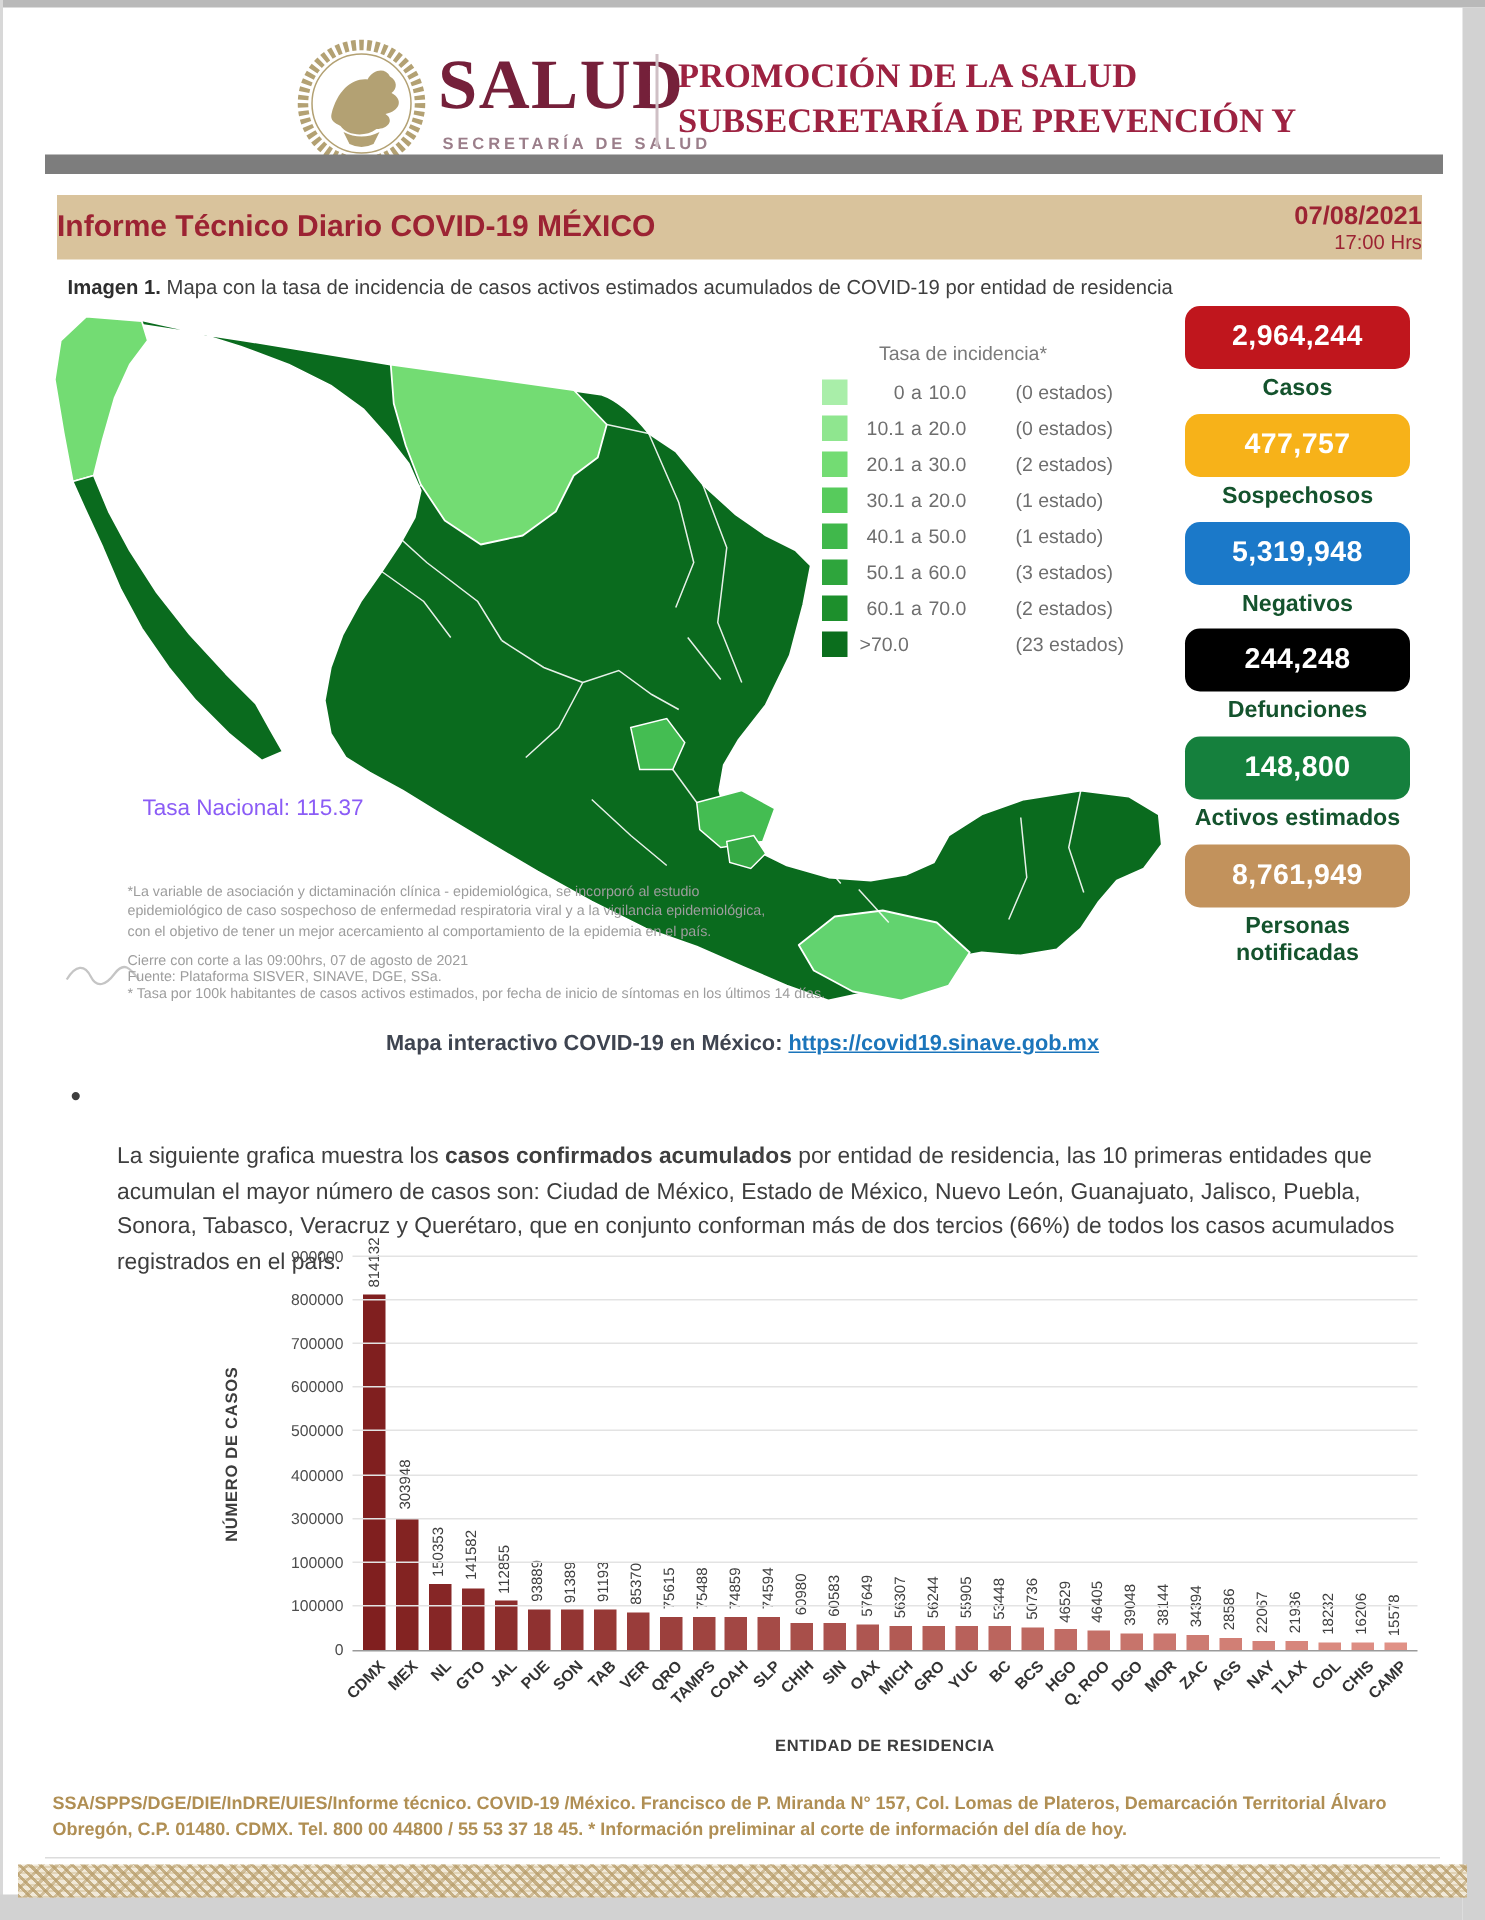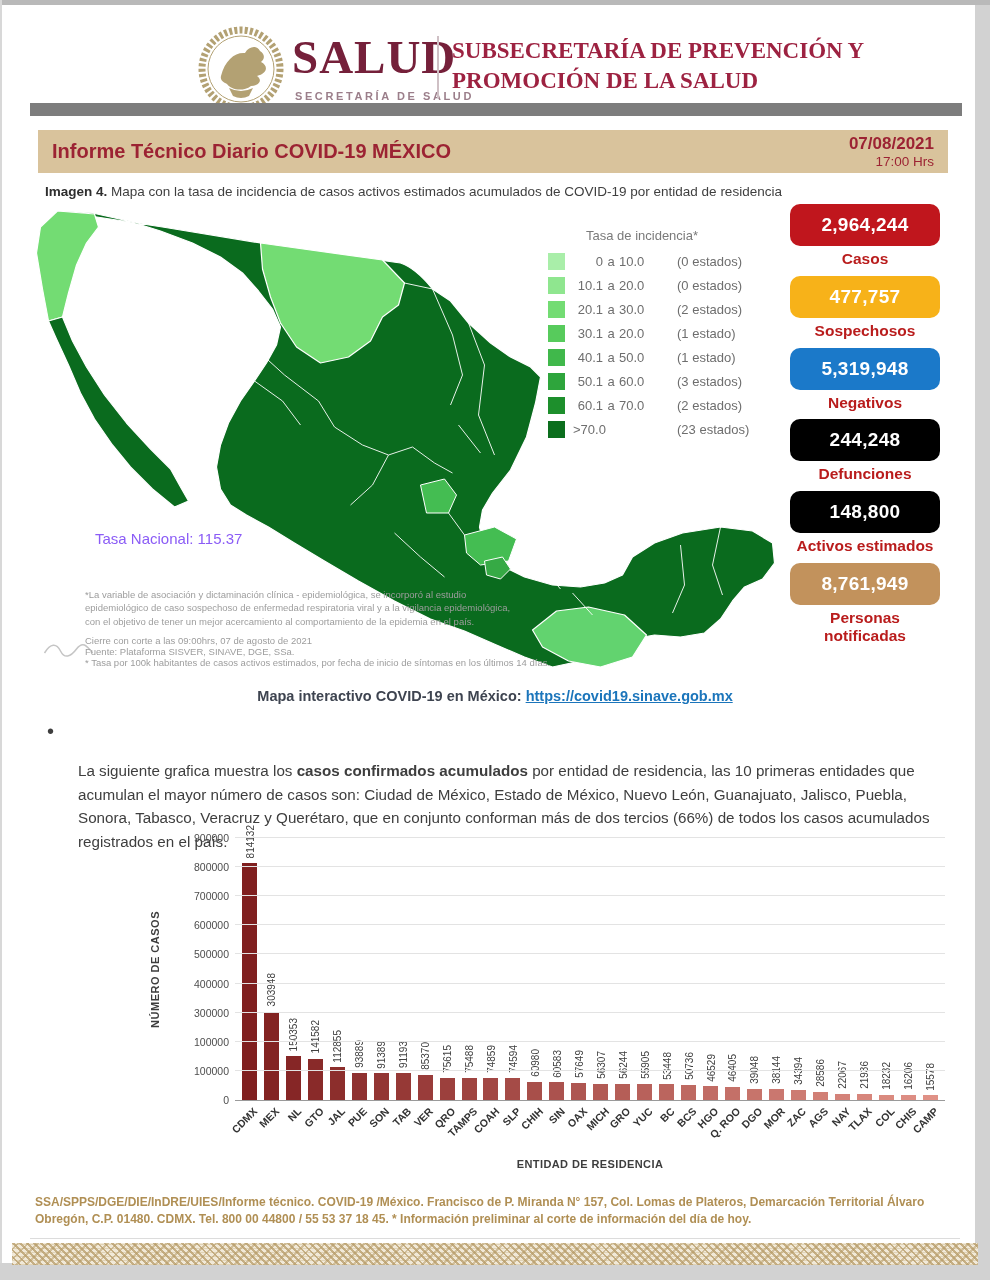--- a/index.html
+++ b/index.html
@@ -14,21 +14,21 @@
   .edge-bottom{left:0;top:1263px;width:975px;height:17px;background:#d2d2d2;}
 
   
   .brand{left:292px;top:30px;font-family:"Liberation Serif",serif;font-weight:bold;font-size:47px;color:#75203a;letter-spacing:1px;}
   .brand-sub{left:295px;top:90px;font-size:11px;font-weight:bold;letter-spacing:2.6px;color:#9b7e8a;}
   .hdr-divider{left:437px;top:36px;width:2px;height:62px;background:#cfc0c5;}
   .hdr-title{left:452px;top:36px;font-family:"Liberation Serif",serif;font-weight:bold;font-size:23px;color:#9d2241;line-height:1.32;}
   .hdr-bar{left:30px;top:103px;width:932px;height:13px;background:#7d7d7d;}
 
   
-  .titlebar{left:38px;top:130px;width:910px;height:43px;background:#d9c39c;display:flex;align-items:center;justify-content:space-between;padding:0 14px;box-sizing:border-box;}
+  .titlebar{left:38px;top:130px;width:910px;height:43px;background:#d9c39c;display:flex;align-items:center;justify-content:space-between;padding:0 0;box-sizing:border-box;}
   .titlebar-title{font-size:20px;font-weight:bold;color:#9c2333;}
   .titlebar-right{text-align:right;color:#9c2333;line-height:1.15;}
   .titlebar-date{font-size:17px;font-weight:bold;}
   .titlebar-time{font-size:13.5px;font-weight:normal;}
 
   .caption{left:45px;top:184px;font-size:13.5px;color:#3f3f3f;width:900px;}
   .caption b{color:#2e2e2e;}
 
   
   .map-wrap{left:30px;top:205px;width:755px;height:470px;}
@@ -41,21 +41,21 @@
   .legend-hi{width:36px;text-align:left;}
   .legend-count{margin-left:22px;}
   .tasa-nacional{left:95px;top:530px;font-size:15px;color:#8b5cf6;}
   .map-fn1{left:85px;top:588px;width:430px;font-size:9.5px;color:#9d9d9d;line-height:1.4;}
   .map-fn-line{left:85px;font-size:9.5px;color:#9d9d9d;white-space:nowrap;}
 
   
   .stats-col{left:790px;top:204px;width:150px;display:flex;flex-direction:column;}
   .stat-item{margin-bottom:8px;text-align:center;}
   .stat-box{height:42px;border-radius:10px;display:flex;align-items:center;justify-content:center;color:#ffffff;font-weight:bold;font-size:19px;letter-spacing:.3px;}
-  .stat-label{margin-top:4px;font-size:15.5px;font-weight:bold;color:#b91c1c;line-height:1.15;}
+  .stat-label{margin-top:4px;font-size:15.5px;font-weight:bold;color:#14532d;line-height:1.15;}
 
   
   .linkline{left:0;top:688px;width:990px;text-align:center;font-size:14.5px;color:#3e4450;font-weight:bold;}
   .linkline a{color:#1b75bb;text-decoration:underline;}
 
   
   .bullet-dot{left:47px;top:720px;font-size:20px;color:#3e3e3e;}
   .bullet-text{left:78px;top:759px;width:878px;font-size:15.2px;line-height:1.55;color:#3e3e3e;}
 
   
@@ -97,35 +97,35 @@
       <circle cx="43" cy="43" r="39" fill="#ffffff" stroke="#b3a173" stroke-width="7" stroke-dasharray="3 2.2"></circle>
       <circle cx="43" cy="43" r="33" fill="none" stroke="#b3a173" stroke-width="1"></circle>
       <path d="M23,50 C27,34 37,26 47,27 C51,20 59,19 62,25 C67,28 67,33 63,36 C71,40 69,48 59,50 C65,54 61,60 53,60 C45,66 33,64 29,58 C25,56 22,54 23,50 Z" fill="#b3a173"></path>
       <path d="M31,62 q12,6 24,0 l-4,8 q-8,4 -16,0 Z" fill="#b3a173"></path>
     </svg>
   </div>
   <div class="abs brand">SALUD</div>
   <div class="abs brand-sub">SECRETARÍA DE SALUD</div>
   <div class="abs hdr-divider"></div>
   <div class="abs hdr-title">
+    <div>PROMOCIÓN DE LA SALUD</div>
     <div>SUBSECRETARÍA DE PREVENCIÓN Y</div>
-    <div>PROMOCIÓN DE LA SALUD</div>
   </div>
   <div class="abs hdr-bar"></div>
 
   <div class="abs titlebar">
     <div class="titlebar-title">Informe Técnico Diario COVID-19 MÉXICO</div>
     <div class="titlebar-right">
       <div class="titlebar-date">07/08/2021</div>
       <div class="titlebar-time">17:00 Hrs</div>
     </div>
   </div>
 
   <div class="abs caption">
-    <b>Imagen 4.</b><span> Mapa con la tasa de incidencia de casos activos estimados acumulados de COVID-19 por entidad de residencia</span>
+    <b>Imagen 1.</b><span> Mapa con la tasa de incidencia de casos activos estimados acumulados de COVID-19 por entidad de residencia</span>
   </div>
 
   <div class="abs map-wrap">
     <svg width="755" height="470" viewBox="0 0 750 470">
 
       <path d="M25,6 L130,22 L240,40 L368,58 C380,62 392,74 400,84 L418,96 L436,118 L458,138 L478,152 L498,162 L508,172 L503,198 L494,232 L478,265 L460,288 L450,305 L447,322 L452,342 L468,360 L492,372 L520,380 L548,382 L572,378 L590,370 L600,352 L622,338 L650,328 L688,322 L720,326 L740,338 L742,358 L730,374 L712,382 L700,396 L688,414 L672,428 L648,432 L622,430 L600,434 L574,444 L548,456 L520,462 L492,452 L464,440 L432,426 L398,414 L362,396 L326,376 L292,356 L262,338 L236,322 L214,310 L198,300 L188,284 L184,262 L188,240 L196,218 L208,196 L222,176 L234,158 L244,140 L248,122 L240,104 L226,86 L210,68 L188,52 L160,38 L128,26 L96,16 L60,8 Z" fill="#0a6b1e" stroke="#ffffff" stroke-width="1.2" stroke-linejoin="round"></path>
 
       <path d="M25,6 L62,9 L66,22 L54,38 L44,60 L36,88 L30,112 L16,116 L10,84 L4,48 L8,22 Z" fill="#73dc73" stroke="#ffffff" stroke-width="1.2" stroke-linejoin="round"></path>
 
       <path d="M16,116 L30,112 L40,136 L54,162 L72,190 L94,218 L118,244 L138,264 L148,282 L156,296 L142,302 L120,284 L98,262 L80,240 L62,214 L48,188 L36,160 L24,134 Z" fill="#0a6b1e" stroke="#ffffff" stroke-width="1.2" stroke-linejoin="round"></path>
@@ -238,21 +238,21 @@
       </div>
       <div class="stat-item">
         <div class="stat-box" style="background: rgb(27, 121, 201);">5,319,948</div>
         <div class="stat-label">Negativos</div>
       </div>
       <div class="stat-item">
         <div class="stat-box" style="background: rgb(0, 0, 0);">244,248</div>
         <div class="stat-label">Defunciones</div>
       </div>
       <div class="stat-item">
-        <div class="stat-box" style="background: #000000;">148,800</div>
+        <div class="stat-box" style="background: #15803d;">148,800</div>
         <div class="stat-label">Activos estimados</div>
       </div>
       <div class="stat-item">
         <div class="stat-box" style="background: rgb(194, 146, 92);">8,761,949</div>
         <div class="stat-label">Personas notificadas</div>
       </div>
     </div>
 
   <div class="abs linkline">
     <span>Mapa interactivo COVID-19 en México: </span><a href="#">https://covid19.sinave.gob.mx</a>

